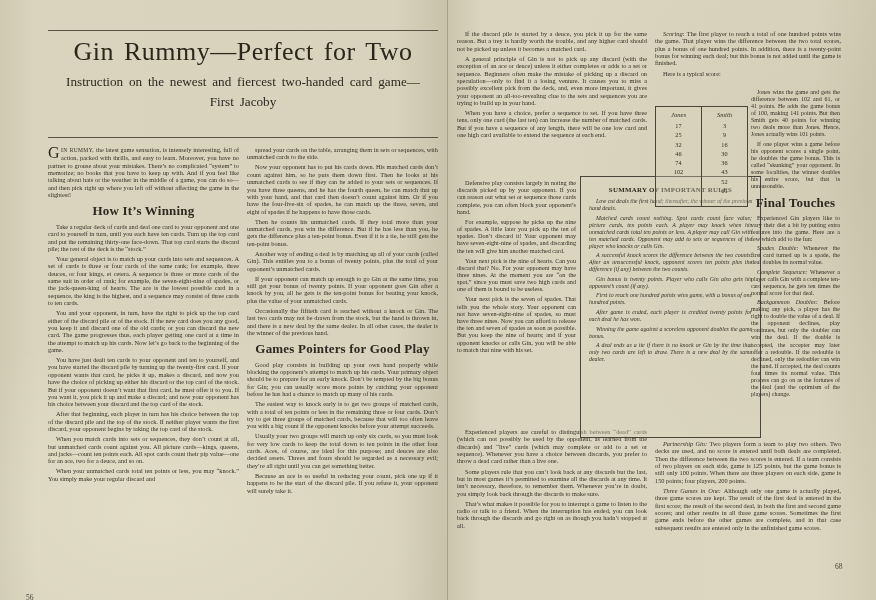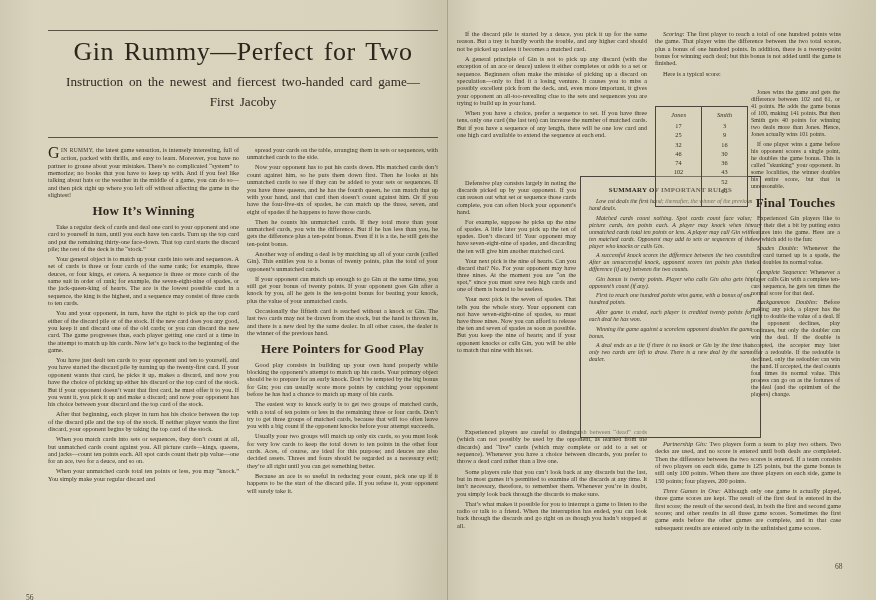--- a/index.html
+++ b/index.html
@@ -83,21 +83,21 @@
       <p>When you match cards into sets or sequences, they don’t count at all, but unmatched cards count against you. All picture cards—kings, queens, and jacks—count ten points each. All spot cards count their pip value—one for an ace, two for a deuce, and so on.</p>
       <p>When your unmatched cards total ten points or less, you may “knock.” You simply make your regular discard and</p>
     </div>
   <div class="region" style="left:247px;top:146px;width:191px;height:412px;">
       <p>spread your cards on the table, arranging them in sets or sequences, with unmatched cards to the side.</p>
       <p>Now your opponent has to put his cards down. His matched cards don’t count against him, so he puts them down first. Then he looks at his unmatched cards to see if they can be added to your sets or sequences. If you have three queens, and he has the fourth queen, he can match that up with your hand, and that card then doesn’t count against him. Or if you have the four-five-six of spades, he can match up the three, seven, and eight of spades if he happens to have those cards.</p>
       <p>Then he counts his unmatched cards. If they total more than your unmatched cards, you win the difference. But if he has less than you, he gets the difference plus a ten-point bonus. Even if it is a tie, he still gets the ten-point bonus.</p>
       <p>Another way of ending a deal is by matching up all of your cards (called Gin). This entitles you to a bonus of twenty points, plus the total of your opponent’s unmatched cards.</p>
       <p>If your opponent can match up enough to go Gin at the same time, you still get your bonus of twenty points. If your opponent goes Gin after a knock by you, all he gets is the ten-point bonus for beating your knock, plus the value of your unmatched cards.</p>
       <p>Occasionally the fiftieth card is reached without a knock or Gin. The last two cards may not be drawn from the stock, but the hand is thrown in, and there is a new deal by the same dealer. In all other cases, the dealer is the winner of the previous hand.</p>
-      <div class="heading">Here Pointers for Good Play</div>
+      <div class="heading">Games Pointers for Good Play</div>
       <p>Good play consists in building up your own hand properly while blocking the opponent’s attempt to match up his cards. Your primary object should be to prepare for an early knock. Don’t be tempted by the big bonus for Gin; you can usually score more points by catching your opponent before he has had a chance to match up many of his cards.</p>
       <p>The easiest way to knock early is to get two groups of matched cards, with a total of ten points or less in the remaining three or four cards. Don’t try to get three groups of matched cards, because that will too often leave you with a big count if the opponent knocks before your attempt succeeds.</p>
       <p>Usually your two groups will match up only six cards, so you must look for very low cards to keep the total down to ten points in the other four cards. Aces, of course, are ideal for this purpose; and deuces are also decided assets. Threes and fours should be regarded as a necessary evil; they’re all right until you can get something better.</p>
       <p>Because an ace is so useful in reducing your count, pick one up if it happens to be the start of the discard pile. If you refuse it, your opponent will surely take it.</p>
     </div>
 
   <div class="region" style="left:457px;top:30px;width:190px;height:147px;">
       <p>If the discard pile is started by a deuce, you pick it up for the same reason. But a trey is hardly worth the trouble, and any higher card should not be picked up unless it becomes a matched card.</p>
       <p>A general principle of Gin is not to pick up any discard (with the exception of an ace or deuce) unless it either completes or adds to a set or sequence. Beginners often make the mistake of picking up a discard on speculation—only to find it a losing venture. It causes you to miss a possibly excellent pick from the deck, and, even more important, it gives your opponent an all-too-revealing clue to the sets and sequences you are trying to build up in your hand.</p>
       <p>When you have a choice, prefer a sequence to set. If you have three tens, only one card (the last ten) can increase the number of matched cards. But if you have a sequence of any length, there will be one low card and one high card available to extend the sequence at each end.</p>

